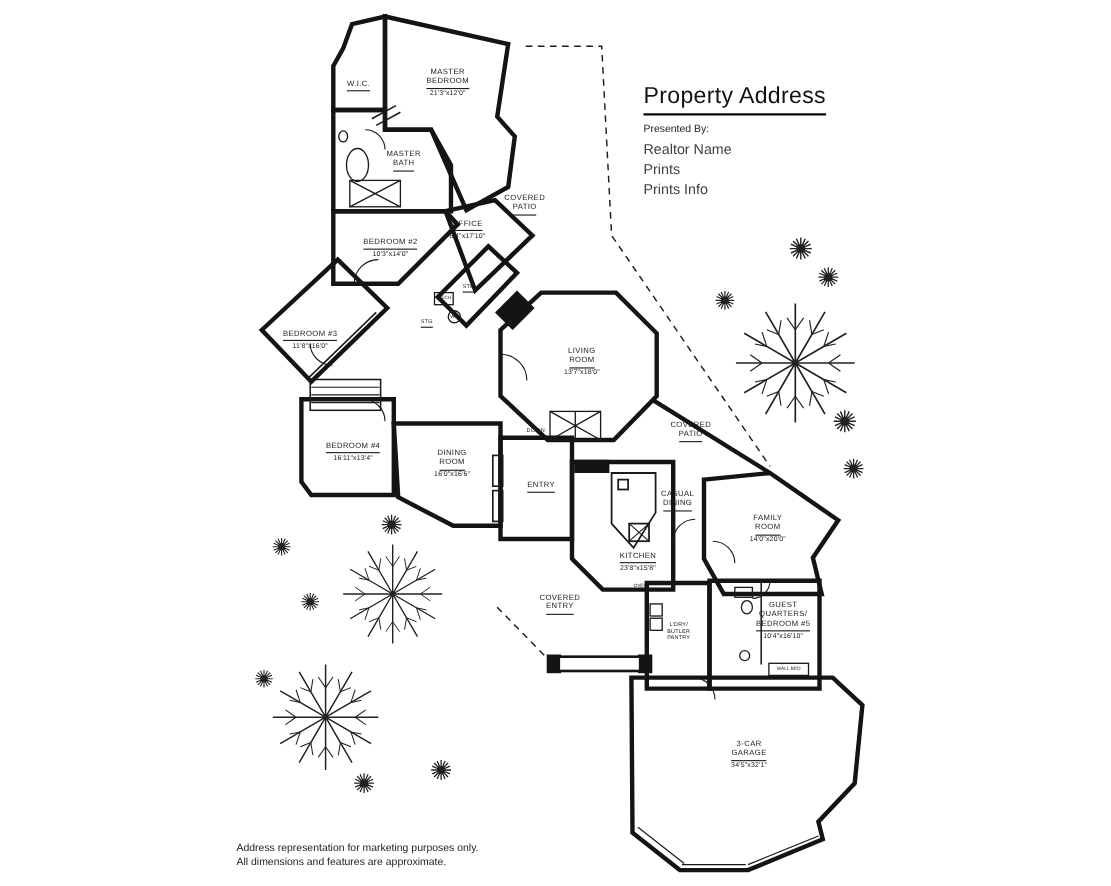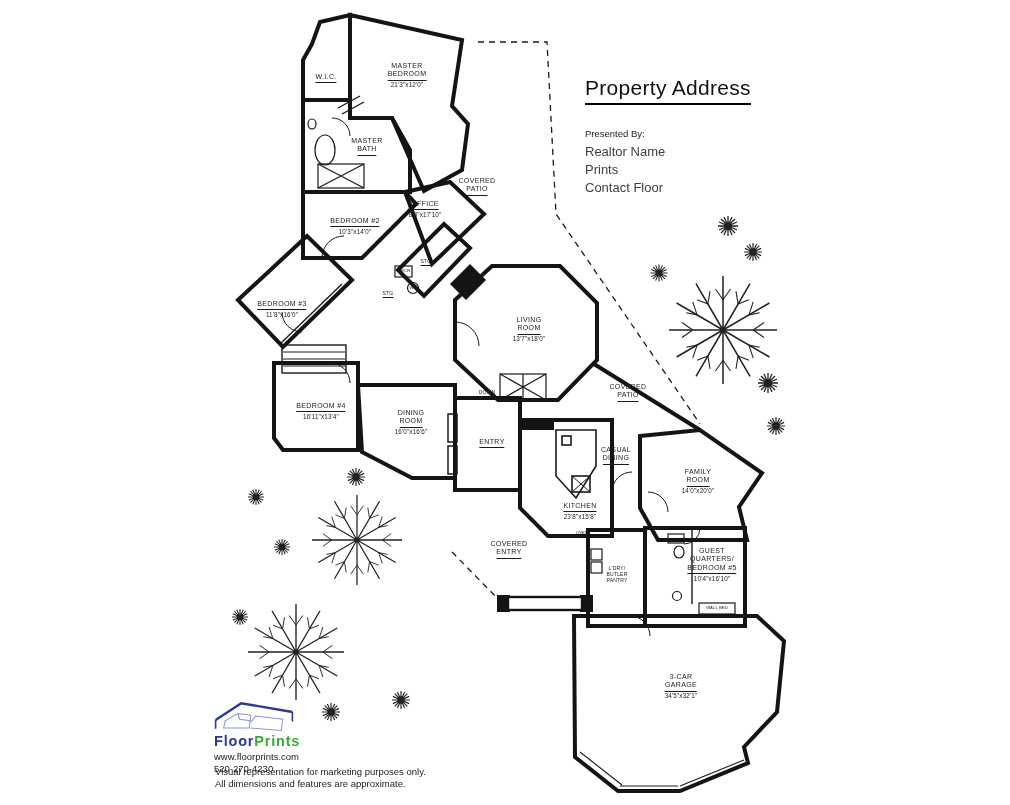--- a/index.html
+++ b/index.html
@@ -9,21 +9,21 @@
   
   .rl{position:absolute;transform:translateX(-50%);display:flex;flex-direction:column;align-items:center;
       font-size:7px;letter-spacing:.35px;line-height:1.2;color:#1a1a1a;white-space:nowrap;text-align:center}
   .rl .u{border-bottom:1px solid #1a1a1a;padding-bottom:1px}
   .rl .d{font-size:6.3px;letter-spacing:.15px;margin-top:.5px}
   .rl.t{font-size:5px;letter-spacing:.2px}
   .rl.t2{font-size:4.2px;letter-spacing:.1px}
   
   .hdr{position:absolute;left:585px;top:76px}
   .hdr h1{margin:0;font-size:21px;font-weight:500;letter-spacing:.3px;border-bottom:2px solid #000;padding-bottom:3px}
-  .presented{font-size:9.5px;margin-top:23px;color:#222}
+  .presented{font-size:9.5px;margin-top:7px;color:#222}
   .agent{font-size:13px;line-height:1.37;margin-top:4px;color:#404040}
   
   .logoblk{position:absolute;left:214px;top:700px}
   .brand{font-size:14.5px;font-weight:700;letter-spacing:.8px;margin-top:-3px}
   .brand .floor{color:#2b3990}.brand .prints{color:#3aaa35}
   .site{font-size:9.5px;color:#1a1a1a;margin-top:2px;line-height:1.25}
   .disc{position:absolute;left:215px;top:766px;font-size:9.5px;line-height:1.22;color:#222}
 </style>
 </head>
 <body>
@@ -251,41 +251,23 @@
   <div class="rl t2" style="left:413px;top:285px">
       <span>WH</span>
     </div>
 
   <div class="hdr">
     <h1>Property Address</h1>
     <div class="presented">Presented By:</div>
     <div class="agent">
       <div>Realtor Name</div>
       <div>Prints</div>
-      <div>Contact Floor</div>
+      <div>Prints Info</div>
     </div>
   </div>
 
-  <div class="logoblk">
-    <svg width="80" height="32" viewBox="0 0 100 40">
-      <g stroke="#2b3990" fill="none">
-        <path d="M2 25 L34 4 L98 15" stroke-width="3"></path>
-        <path d="M2 25 L2 36 M98 15 L98 27" stroke-width="2"></path>
-      </g>
-      <g stroke="#8a94d0" stroke-width="1.3" fill="none">
-        <path d="M12 35 L14 26 L30 17 L46 19 L44 35 Z"></path>
-        <path d="M46 28 L52 20 L86 24 L84 38 L46 35"></path>
-        <path d="M30 17 L32 24 L46 26"></path>
-      </g>
-    </svg>
-    <div class="brand"><span class="floor">Floor</span><span class="prints">Prints</span></div>
-    <div class="site">
-      <div>www.floorprints.com</div>
-      <div>520-270-4230</div>
-    </div>
-  </div>
 
   <div class="disc">
-    <div>Visual representation for marketing purposes only.</div>
+    <div>Address representation for marketing purposes only.</div>
     <div>All dimensions and features are approximate.</div>
   </div>
 
 </div>
 
 </body></html>

